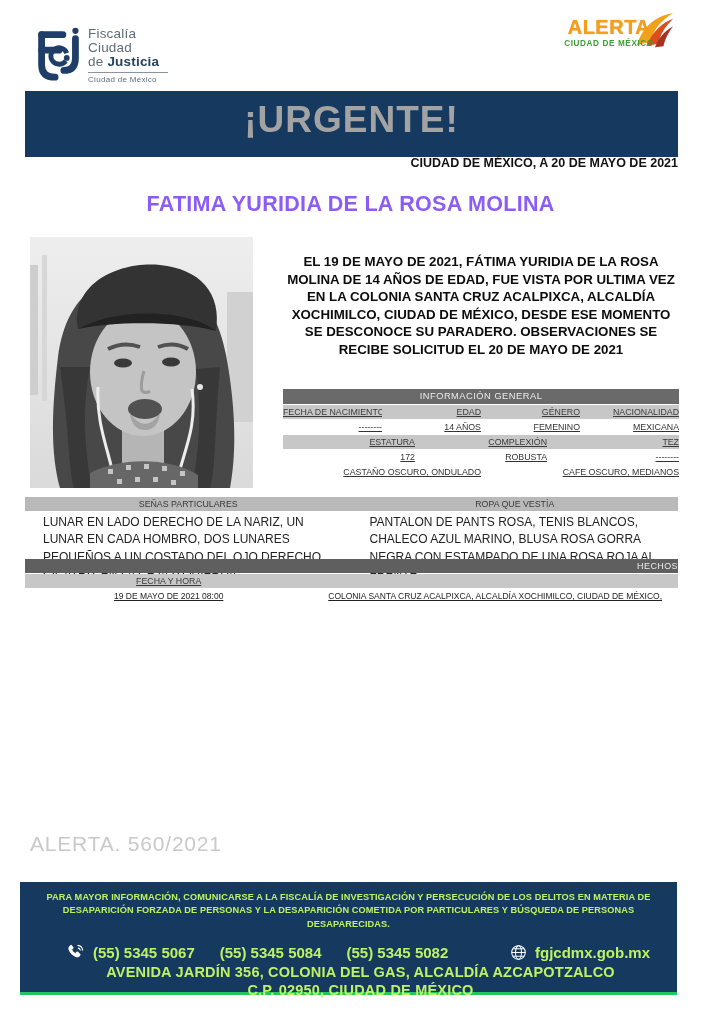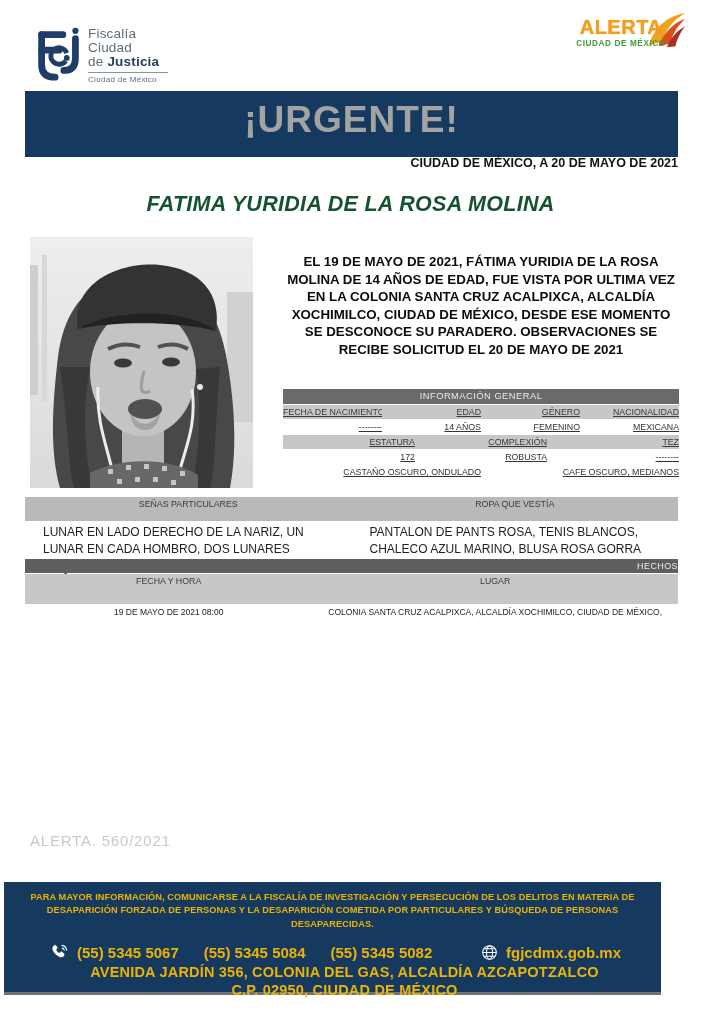--- a/index.html
+++ b/index.html
@@ -7,73 +7,73 @@
     position:relative; width:701px; height:1024px; background:#ffffff;
     font-family:"Liberation Sans", sans-serif; overflow:hidden;
   }
   
   .fgj-logo{position:absolute; top:26px; left:30px; display:flex; align-items:flex-start;}
   .fgj-text{padding-top:1px;}
   .fgj-line{font-size:13.5px; line-height:14px; color:#5f6c78; letter-spacing:0.2px;}
   .fgj-bold{font-weight:bold; color:#24415f;}
   .fgj-sep{width:80px; border-top:1.5px solid #8a949c; margin:3px 0 2px 0;}
   .fgj-sub{font-size:8px; color:#5f6c78; letter-spacing:0.3px;}
-  .amber-logo{position:absolute; top:17px; right:24px; width:112px; text-align:center;}
+  .amber-logo{position:absolute; top:17px; right:36px; width:112px; text-align:center;}
   .amber-flame{position:absolute; right:-10px; top:-6px;}
   .amber-l1{font-size:20px; font-weight:900; color:#f49e1c; line-height:20px; letter-spacing:0.5px; position:relative; text-shadow:0 0 1px #d98a12;}
   .amber-l2{font-size:27px; font-weight:900; color:#bc3f23; line-height:26px; letter-spacing:0.5px; position:relative;}
   .amber-l3{font-size:8.2px; font-weight:800; color:#3f9c3a; letter-spacing:0.6px; margin-top:2px; position:relative;}
   
   .urgent{
     position:absolute; top:91px; left:25px; width:653px; height:66px;
     background:#15395f; color:#a3a3a3; font-size:37px; font-weight:bold;
     text-align:center; line-height:57px; letter-spacing:1px;
   }
   .dateline{position:absolute; top:156px; right:23px; font-size:12.5px; font-weight:bold; color:#111;}
   .person-name{position:absolute; top:192px; left:0; width:100%; text-align:center;
-    font-size:21.5px; font-weight:bold; color:#14532d; letter-spacing:0.3px;font-style:italic;}
+    font-size:21.5px; font-weight:bold; color:#8b5cf6; letter-spacing:0.3px;}
   
   .photo{position:absolute; top:237px; left:30px; width:223px; height:251px;}
   .photo svg{filter:blur(0.4px) grayscale(1);}
   
   .description{
     position:absolute; top:253px; left:283px; width:396px;
     font-size:13.3px; font-weight:bold; color:#0c0c0c; text-align:center; line-height:1.32;
   }
   
   .info-table{position:absolute; top:389px; left:283px; width:396px;}
   .tbl-title{height:15px; line-height:15px; background:#6a6a6a; color:#ececec;
     font-size:9.3px; text-align:center; letter-spacing:0.5px;}
   .trow{display:flex; height:14px; line-height:14px; margin-top:1px; font-size:8.8px;}
   .trow.gray{background:#c7c7c7; color:#3a3a3a;}
   .trow.white{background:#ffffff; color:#333333;}
   .tcell{flex:1; text-align:right; white-space:nowrap; overflow:hidden;text-decoration:underline;}
   
   .particulars{position:absolute; top:497px; left:25px; width:653px;}
-  .p-head{display:flex; height:24px; line-height:14px; background:#b9b9b9; font-size:8.8px; color:#3a3a3a;}
+  .p-head{display:flex; height:14px; line-height:14px; background:#b9b9b9; font-size:8.8px; color:#3a3a3a;}
   .p-head div{flex:1; text-align:center;}
   .p-body{display:flex; margin-top:3px;}
   .p-body div{flex:1; font-size:12px; color:#222; text-align:left; line-height:1.45; padding:0 18px;}
   
   .hechos{position:absolute; top:559px; left:25px; width:653px;}
   .h-title{height:14px; line-height:14px; background:#5f5f5f; color:#ececec; text-align:right; font-size:9px; letter-spacing:0.4px;}
-  .h-row{display:flex; height:30px; line-height:14px; margin-top:1px; font-size:8.8px;}
+  .h-row{display:flex; height:14px; line-height:14px; margin-top:1px; font-size:8.8px;text-decoration:underline;}
   .h-row.gray{background:#c7c7c7; color:#3a3a3a;}
   .h-row.white{background:#fff; color:#222; font-size:8.5px;}
   .h-c1{width:44%; text-align:center;}
   .h-c2{width:56%; text-align:center;}
   
-  .alert-number{position:absolute; top:832px; left:30px; font-size:15px; color:#c9c9c9; letter-spacing:0.8px;}
+  .alert-number{position:absolute; top:832px; left:30px; font-size:21px; color:#c9c9c9; letter-spacing:0.8px;}
   
   .footer{
-    position:absolute; top:882px; left:4px; width:657px; height:113px;
-    background:#15395f; color:#eab308; border-bottom:3px solid #737373; box-sizing:border-box;
+    position:absolute; top:882px; left:20px; width:657px; height:113px;
+    background:#15395f; color:#bef264; border-bottom:3px solid #22c55e; box-sizing:border-box;
   }
   .footer-info{margin:9px auto 0; width:622px; text-align:center; font-size:9.2px; font-weight:bold; line-height:1.45; letter-spacing:0.1px;}
-  .contact-row{margin:12px 40px 0 46px; display:flex; align-items:center; font-size:15px; font-weight:bold;}
+  .contact-row{margin:12px 27px 0 46px; display:flex; align-items:center; font-size:15px; font-weight:bold;}
   .contact-row .icon{display:flex; align-items:center; margin-right:8px;}
   .phone-num{margin-right:25px; white-space:nowrap;}
   .spacer{flex:1;}
   .addr{margin-top:2px; text-align:center; font-size:14.5px; font-weight:bold; letter-spacing:0.2px;margin-left:24px;}
 </style>
 </head>
 <body>
 
 <div class="page">
 
@@ -202,21 +202,20 @@
     <div class="p-body">
       <div>LUNAR EN LADO DERECHO DE LA NARIZ, UN LUNAR EN CADA HOMBRO, DOS LUNARES PEQUEÑOS A UN COSTADO DEL OJO DERECHO, CICATRIZ EN LA CEJA IZQUIERDA</div>
       <div>PANTALON DE PANTS ROSA, TENIS BLANCOS, CHALECO AZUL MARINO, BLUSA ROSA GORRA NEGRA CON ESTAMPADO DE UNA ROSA ROJA AL FRENTE</div>
     </div>
   </div>
 
   <div class="hechos">
     <div class="h-title">HECHOS</div>
     <div class="h-row gray">
       <div class="h-c1">FECHA Y HORA</div>
-      <div class="h-c2">LUGAR</div>
     </div>
     <div class="h-row white">
       <div class="h-c1">19 DE MAYO DE 2021 08:00</div>
       <div class="h-c2">COLONIA SANTA CRUZ ACALPIXCA, ALCALDÍA XOCHIMILCO, CIUDAD DE MÉXICO,</div>
     </div>
   </div>
 
   <div class="alert-number">ALERTA. 560/2021</div>
 
   <div class="footer">

